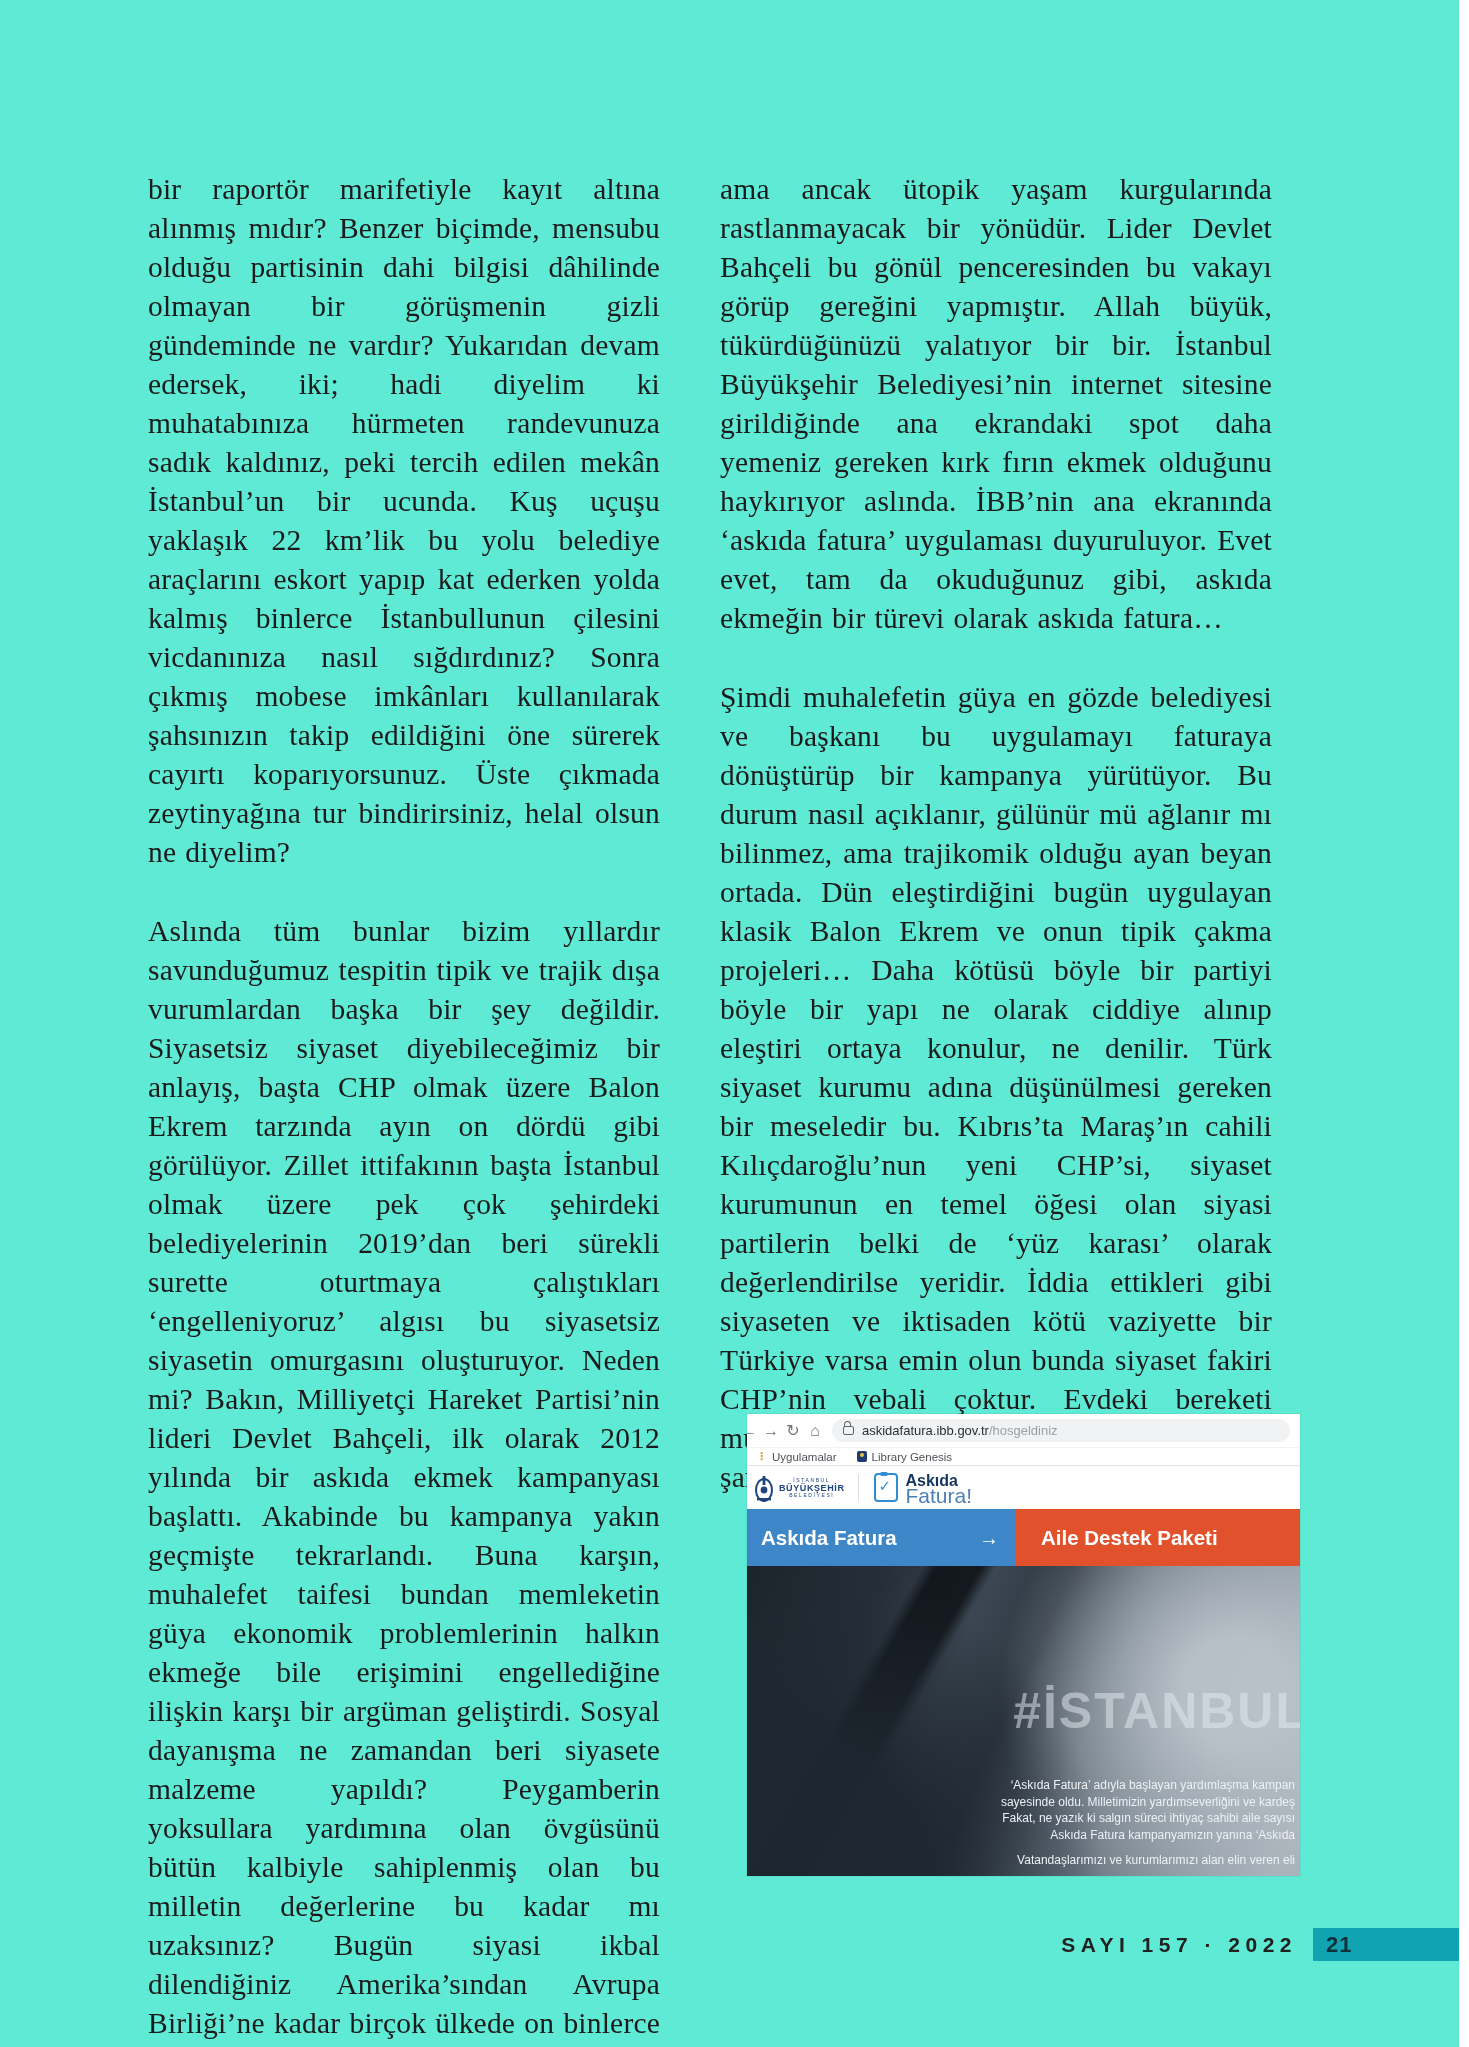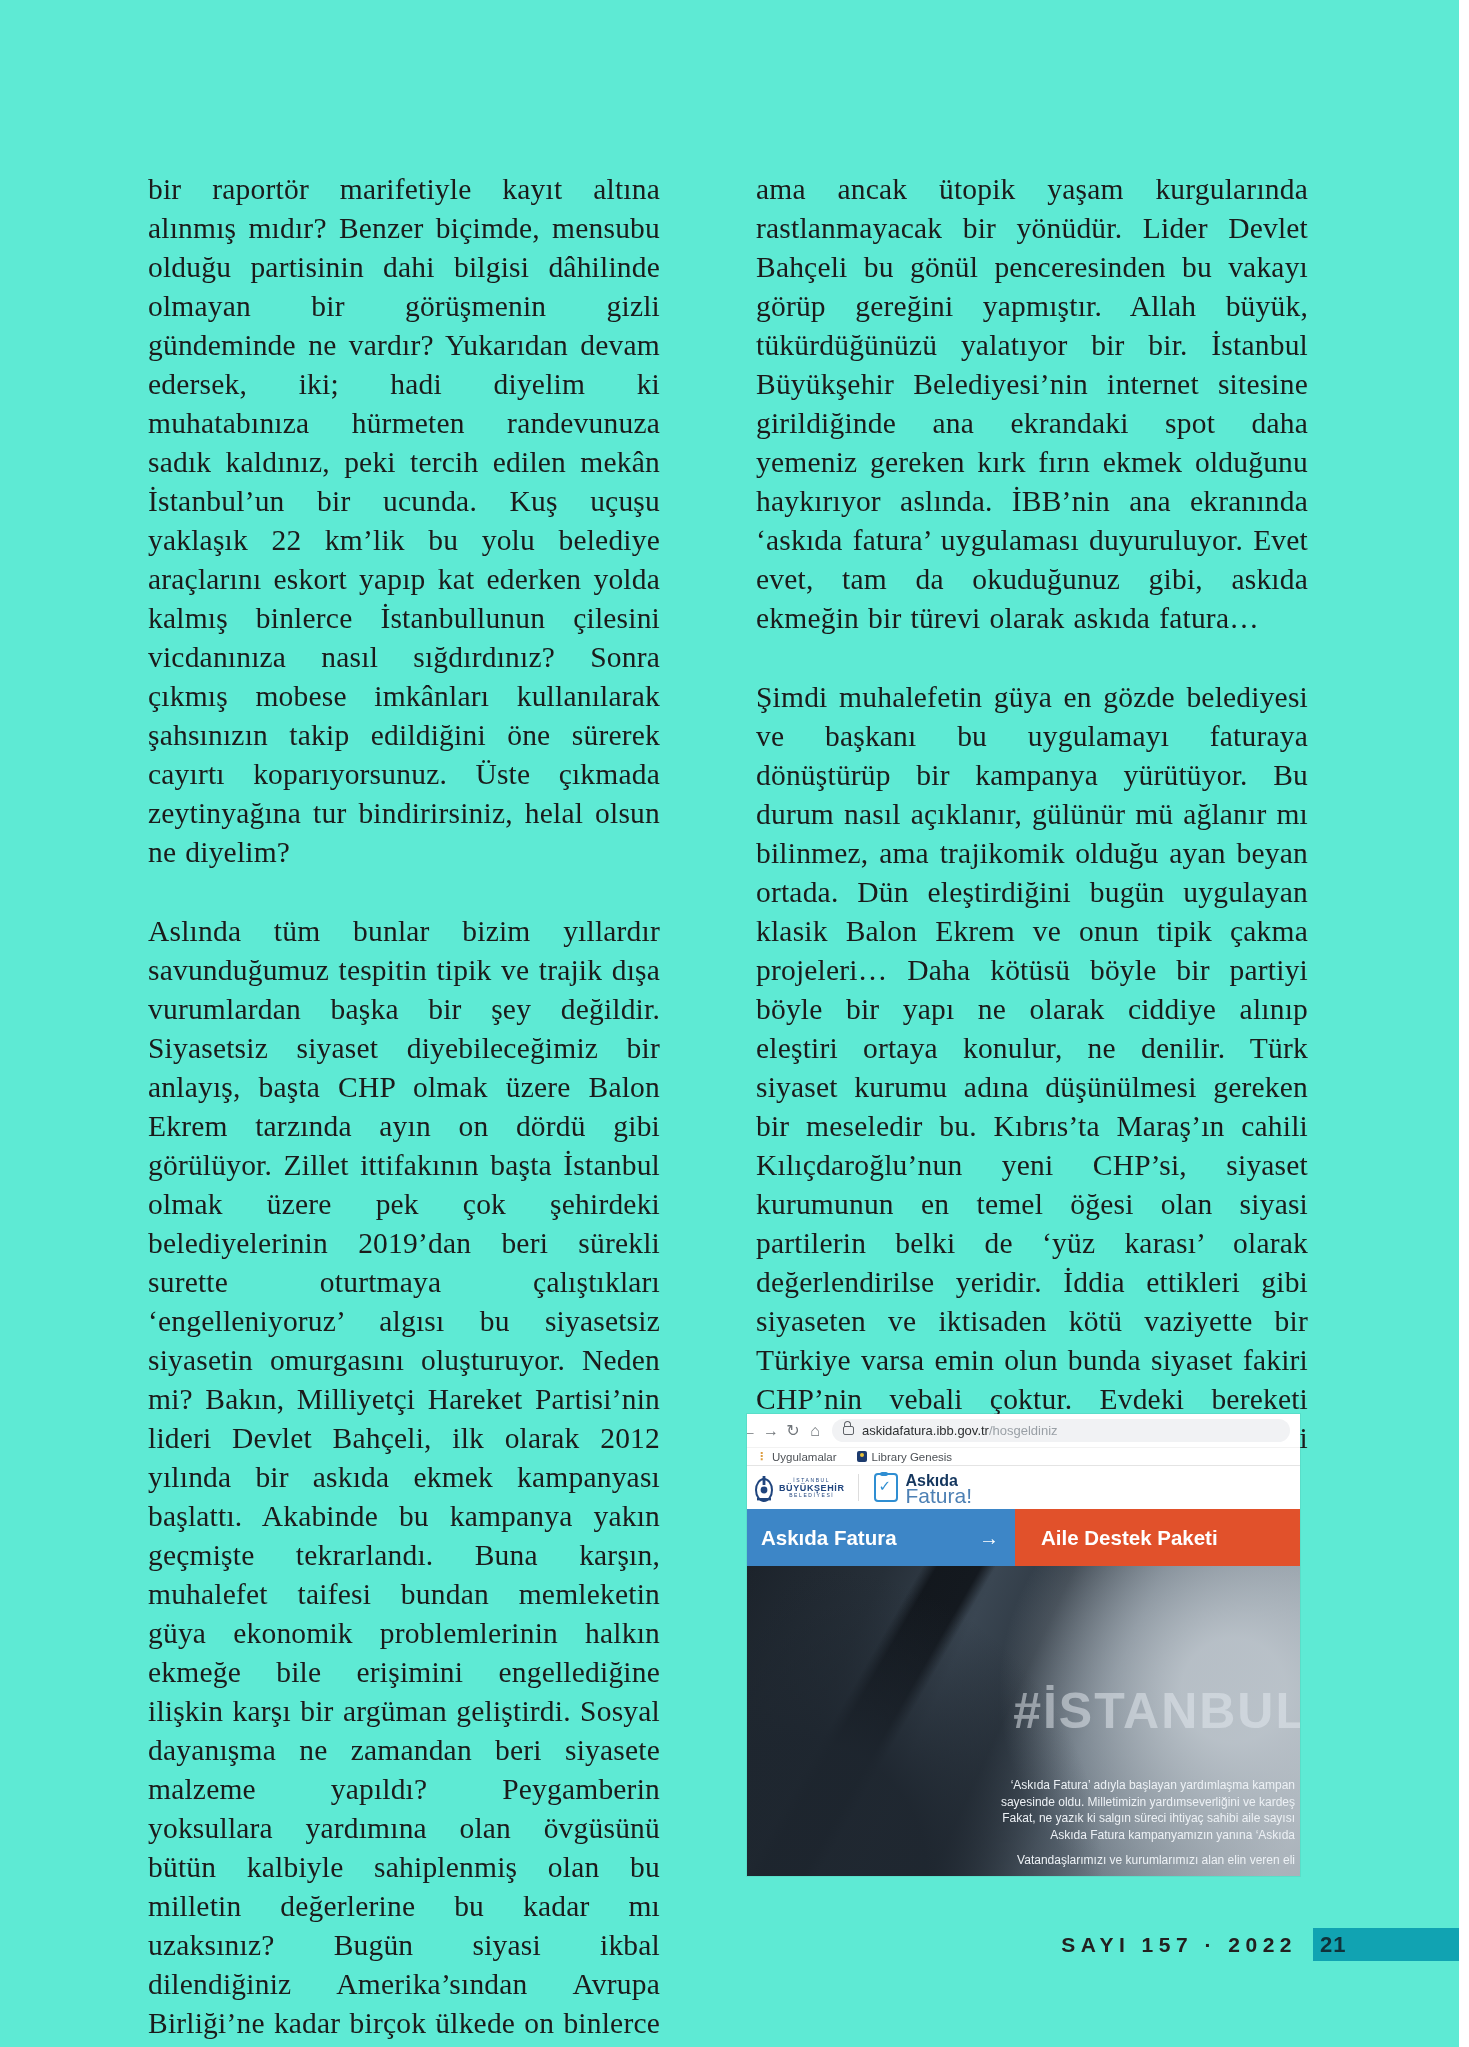--- a/index.html
+++ b/index.html
@@ -3,21 +3,21 @@
 <meta charset="utf-8">
 <style>
   html,body{margin:0;padding:0;background:#ffffff;}
   #page{position:relative;width:1459px;height:2047px;background:#5eead4;overflow:hidden;
         font-family:"Liberation Serif","DejaVu Serif",serif;}
   
   .col{position:absolute;top:170px;color:#1b1b1b;}
   .col p{margin:0 0 40px 0;font-size:29.5px;line-height:39px;text-align:justify;
          letter-spacing:.2px;word-spacing:1.5px;}
   #col-left{left:148px;width:512px;}
-  #col-right{left:756px;width:552px;}
+  #col-right{left:720px;width:552px;}
   
   #shot{position:absolute;left:747px;top:1414px;width:553px;height:462px;background:#fff;
         overflow:hidden;box-shadow:0 0 0 1px rgba(0,0,0,.05);
         font-family:"Liberation Sans","DejaVu Sans",sans-serif;}
   .chrome{height:33px;display:flex;align-items:center;border-bottom:1px solid #f2f2f2;}
   .navbtn{color:#70757a;font-size:16px;width:22px;text-align:center;flex:0 0 auto;line-height:33px;}
   .navbtn.back{margin-left:-9px;}
   .urlbar{flex:1;height:23px;margin:0 10px 0 6px;background:#f1f2f4;border-radius:12px;
           display:flex;align-items:center;padding:0 11px;font-size:13px;color:#2d2f31;min-width:0;}
   .lock{width:9px;height:7px;border:1.5px solid #5f6368;border-radius:2px;position:relative;
@@ -65,21 +65,21 @@
         color:rgba(226,232,238,.52);letter-spacing:2px;white-space:nowrap;}
   .herotext{position:absolute;right:5px;top:211px;text-align:right;font-size:12px;
         line-height:16.5px;color:#edf1f5;white-space:nowrap;}
   .herobottom{position:absolute;right:5px;top:287px;text-align:right;font-size:12px;
         color:#edf1f5;white-space:nowrap;}
   
   #footer-issue{position:absolute;top:1933px;left:900px;width:397px;text-align:right;
         font-family:"Liberation Sans","DejaVu Sans",sans-serif;font-weight:bold;
         font-size:21px;letter-spacing:5.5px;color:#232020;white-space:nowrap;}
   #footer-bar{position:absolute;left:1313px;top:1928px;width:156px;height:33px;background:#11a3b2;}
-  #footer-page{padding-left:7px;line-height:33px;font-family:"Liberation Sans","DejaVu Sans",sans-serif;
+  #footer-page{padding-left:13px;line-height:33px;font-family:"Liberation Sans","DejaVu Sans",sans-serif;
         font-weight:bold;font-size:22px;color:#10313a;letter-spacing:1px;}
   
   .emblem{flex:0 0 auto;}
 </style>
 </head>
 <body>
 
 <div id="page">
 
   <div class="col" id="col-left">

